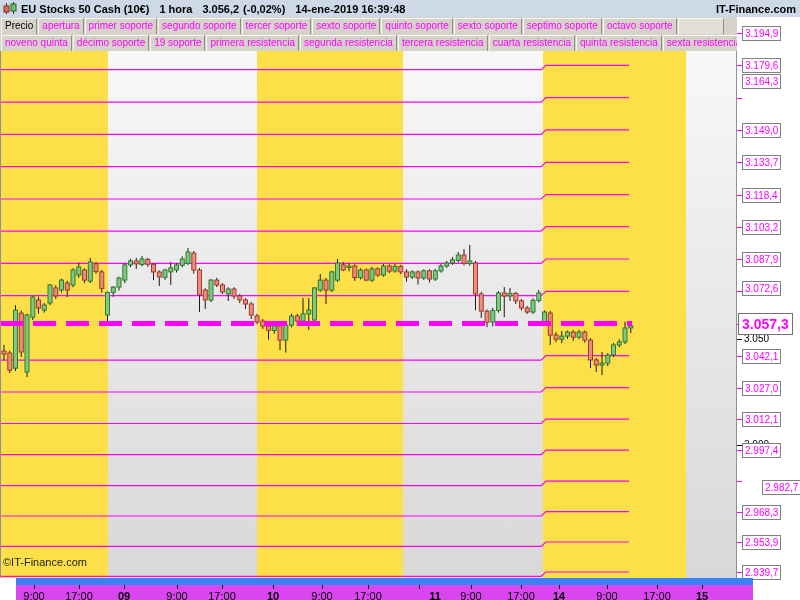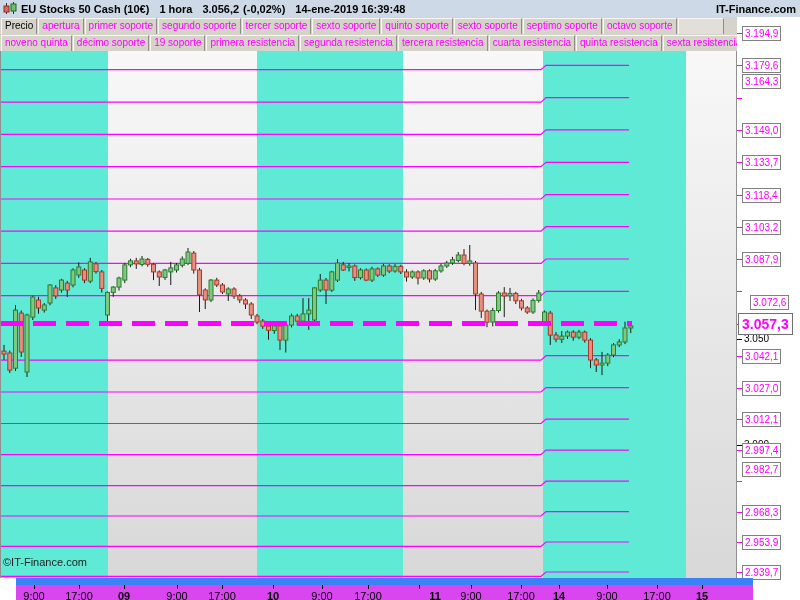--- a/index.html
+++ b/index.html
@@ -14,21 +14,21 @@
 
   .toolbar{position:absolute;left:0;width:737px;height:17px;background:#d6d3cb;display:flex;overflow:hidden}
   #row1{top:17px}
   #row2{top:34px}
   .tbtn{flex:0 0 auto;height:15px;margin:1px 0 0 1px;padding:0 3px;font-size:10px;line-height:13px;
         color:#ff00ff;background:#d6d3cb;border:1px solid;border-color:#f8f7f3 #8f8d85 #8f8d85 #f8f7f3;
         white-space:nowrap;cursor:default}
   .tbtn.black{color:#000}
   .tbtn.filler{width:38px;background:#e2dfd8}
 
-  #plot{position:absolute;left:0;top:51px;width:737px;height:527px;background:#5eead4}
+  #plot{position:absolute;left:0;top:51px;width:737px;height:527px;background:#fde047}
   #watermark{position:absolute;left:3px;top:505px;font-size:11px;color:#222;z-index:5}
 
   #panel{position:absolute;left:737px;top:17px;width:63px;height:583px;background:#fff}
   .ptick{position:absolute;left:0;width:5px;height:1px;background:#ff00ff}
   .plab{position:absolute;left:5px;height:13px;line-height:13px;font-size:10px;color:#ff00ff;
         background:#fcfcfc;border:1px solid #808080;padding:0 2px;white-space:nowrap}
   .pblack{position:absolute;left:7px;font-size:10px;color:#000;white-space:nowrap}
   .btick{background:#000}
   #curprice{position:absolute;left:1px;height:20px;line-height:20px;font-size:14px;font-weight:bold;
             color:#ff00ff;background:#fff;border:1px solid #707070;padding:0 3px;white-space:nowrap}
@@ -359,31 +359,31 @@
     <div class="plab" style="top: 105.941px;">3.149,0</div>
     <div class="ptick" style="top: 145.254px;"></div>
     <div class="plab" style="top: 138.254px;">3.133,7</div>
     <div class="ptick" style="top: 177.568px;"></div>
     <div class="plab" style="top: 170.568px;">3.118,4</div>
     <div class="ptick" style="top: 209.67px;"></div>
     <div class="plab" style="top: 202.67px;">3.103,2</div>
     <div class="ptick" style="top: 241.984px;"></div>
     <div class="plab" style="top: 234.984px;">3.087,9</div>
     <div class="ptick" style="top: 274.298px;"></div>
-    <div class="plab" style="top: 278px; margin-left: 8px;">3.072,6</div>
+    <div class="plab" style="top: 264px;">3.072,6</div>
     <div class="ptick" style="top: 338.714px;"></div>
     <div class="plab" style="top: 331.714px;">3.042,1</div>
     <div class="ptick" style="top: 370.605px;"></div>
     <div class="plab" style="top: 363.605px;">3.027,0</div>
     <div class="ptick" style="top: 402.074px;"></div>
     <div class="plab" style="top: 395.074px;">3.012,1</div>
     <div class="ptick" style="top: 433.12px;"></div>
     <div class="plab" style="top: 426.12px;">2.997,4</div>
     <div class="ptick" style="top: 464.166px;"></div>
-    <div class="plab" style="top: 445px;">2.982,7</div>
+    <div class="plab" style="top: 463px; margin-left: 20px;">2.982,7</div>
     <div class="ptick" style="top: 494.579px;"></div>
     <div class="plab" style="top: 487.579px;">2.968,3</div>
     <div class="ptick" style="top: 524.992px;"></div>
     <div class="plab" style="top: 517.992px;">2.953,9</div>
     <div class="ptick" style="top: 554.982px;"></div>
     <div class="plab" style="top: 547.982px;">2.939,7</div>
     <div class="ptick" style="top: 306.611px;"></div>
     <div class="" id="curprice" style="top: 295.611px;">3.057,3</div>
   </div>
 

